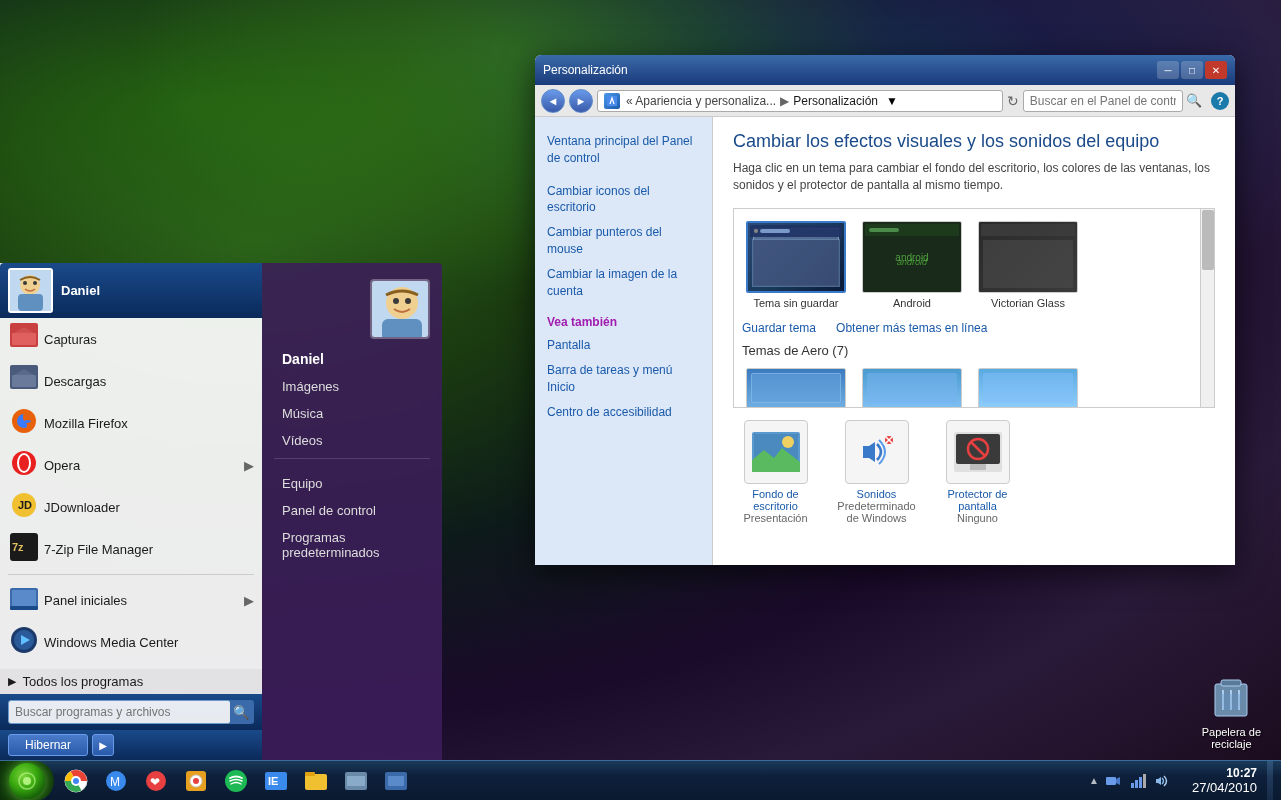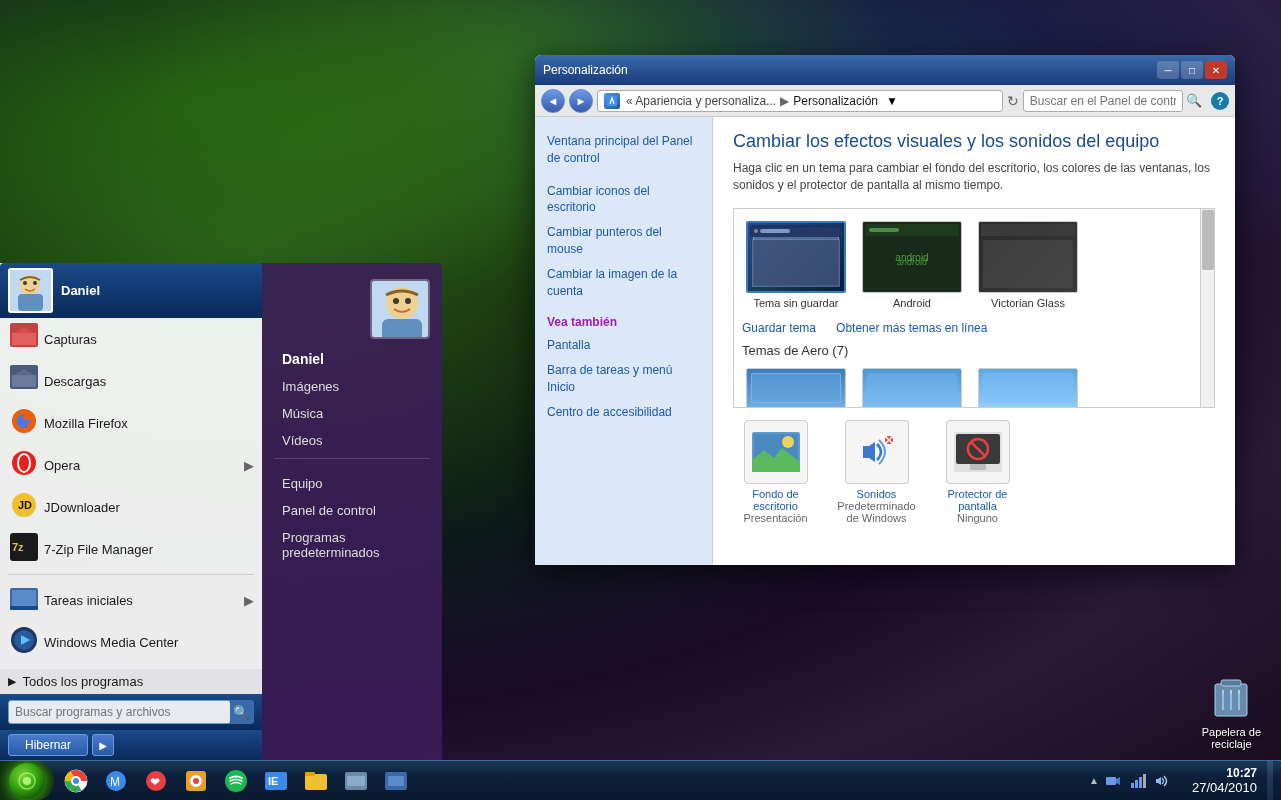--- a/index.html
+++ b/index.html
@@ -875,21 +875,21 @@
       <div id="menu-separator"></div>
 
       <div class="menu-item">
         <div class="icon-box">
           <svg width="28" height="28" viewBox="0 0 28 28">
             <rect width="28" height="20" rx="2" fill="#3a6aaa" y="4"></rect>
             <rect x="2" y="6" width="24" height="16" rx="1" fill="#5a8aca"></rect>
             <rect x="0" y="22" width="28" height="4" rx="1" fill="#1a4a8a"></rect>
           </svg>
         </div>
-        <span>Tareas iniciales</span>
+        <span>Panel iniciales</span>
         <span class="arrow">▶</span>
       </div>
       <div class="menu-item">
         <div class="icon-box">
           <svg width="28" height="28" viewBox="0 0 28 28">
             <circle cx="14" cy="14" r="13" fill="#1a3a6a"></circle>
             <circle cx="14" cy="14" r="10" fill="#2a5a9a"></circle>
             <polygon points="11,9 20,14 11,19" fill="#60c0ff"></polygon>
           </svg>
         </div>

